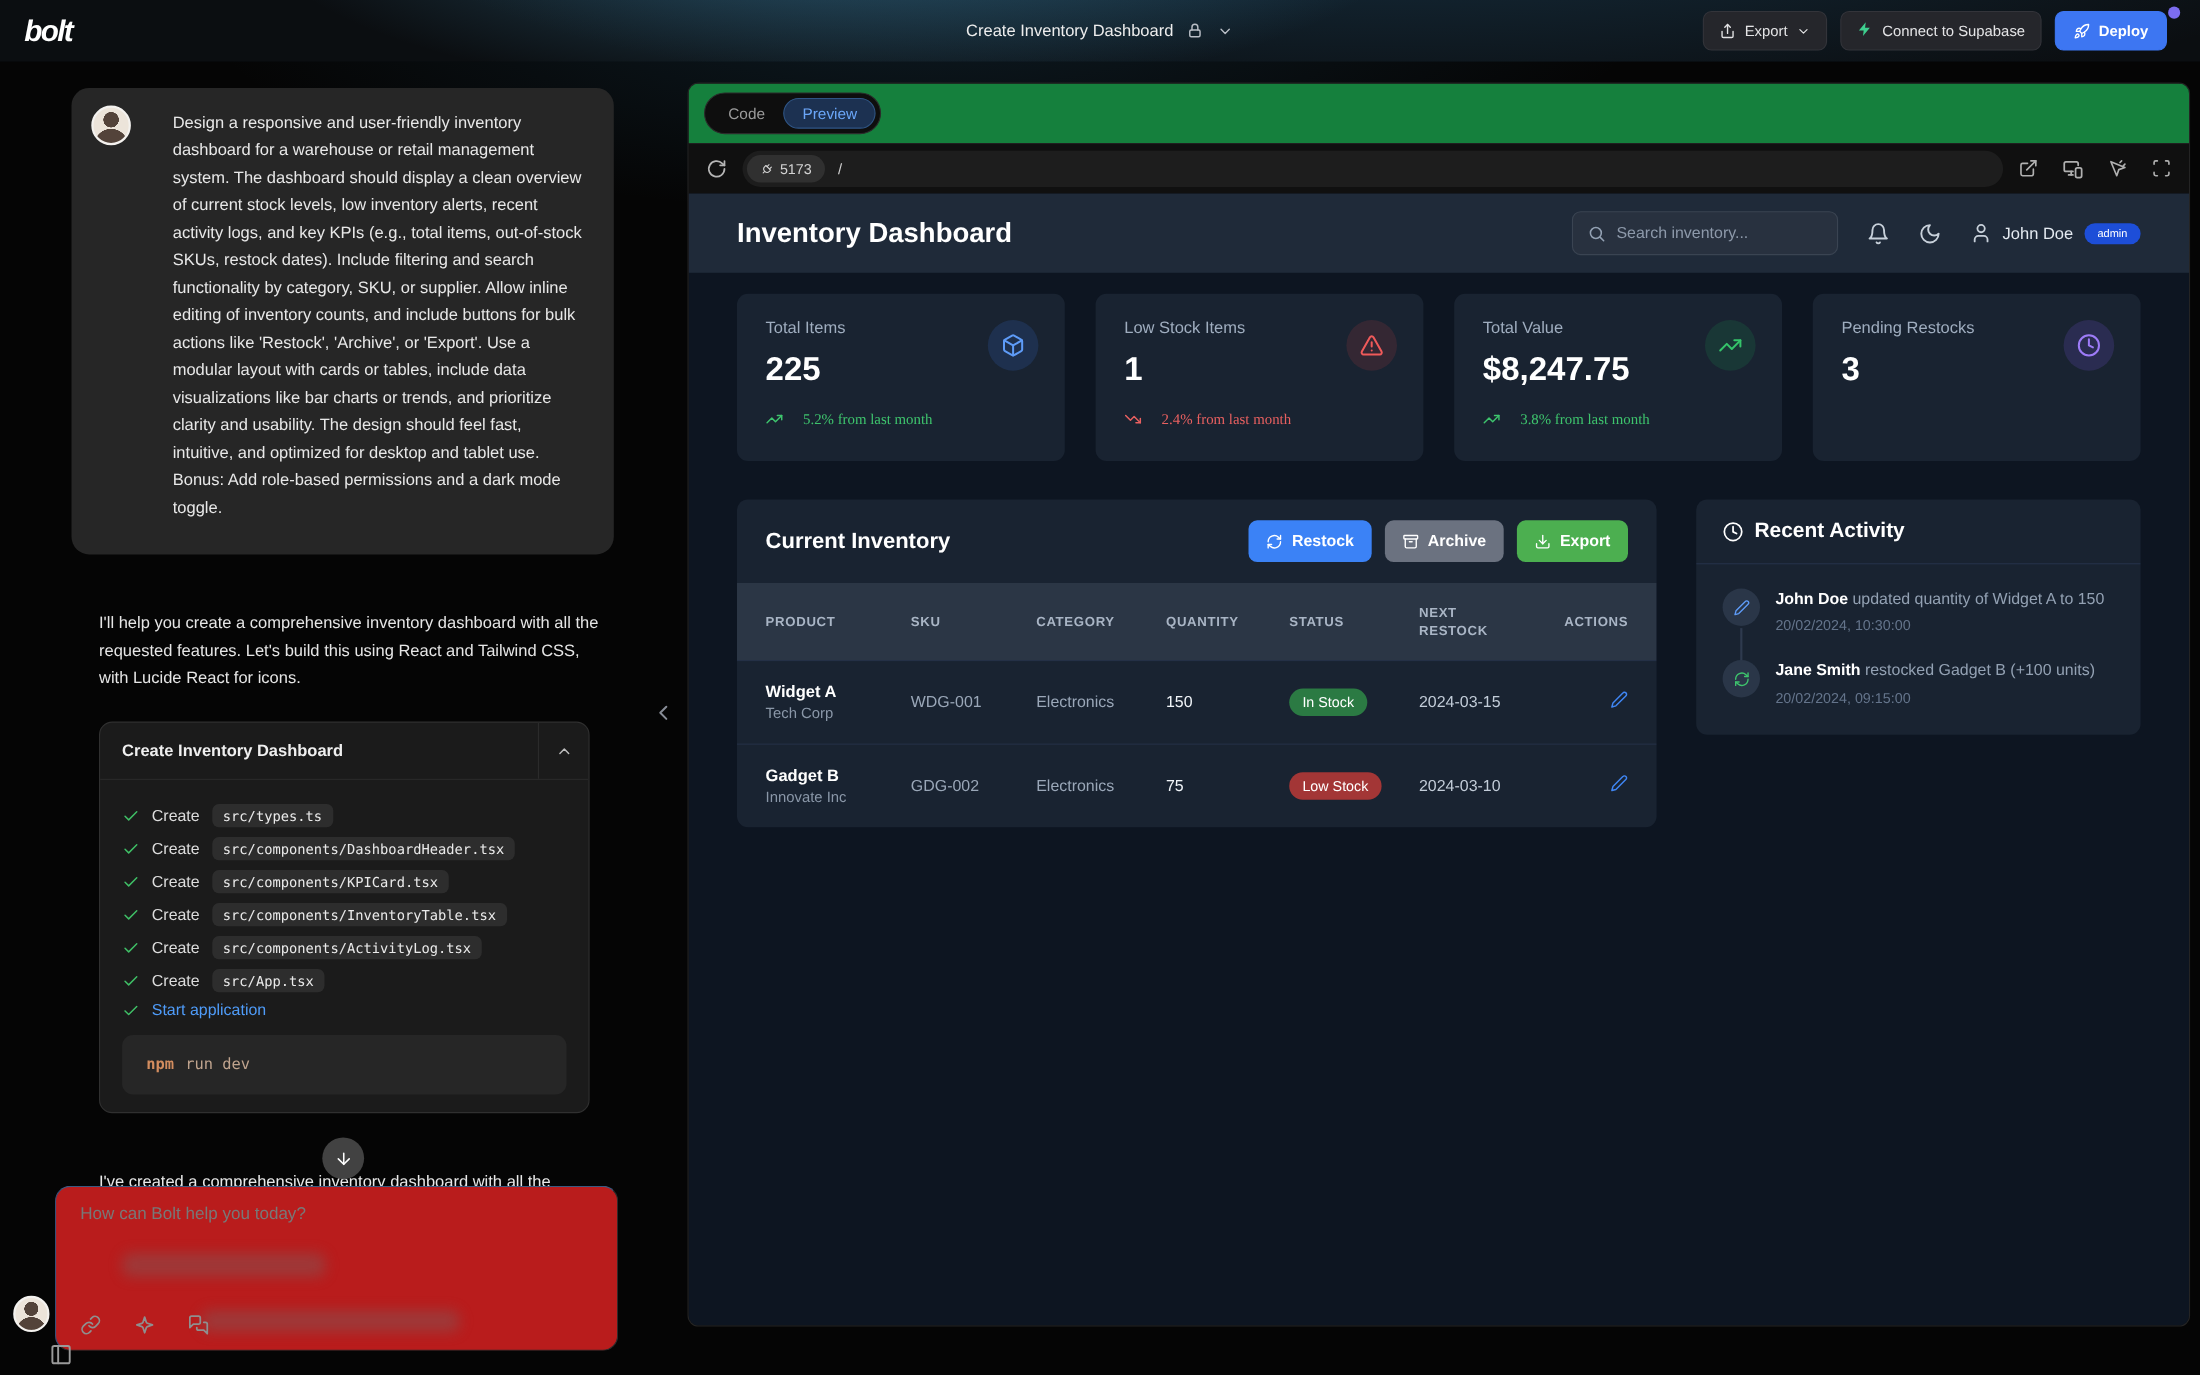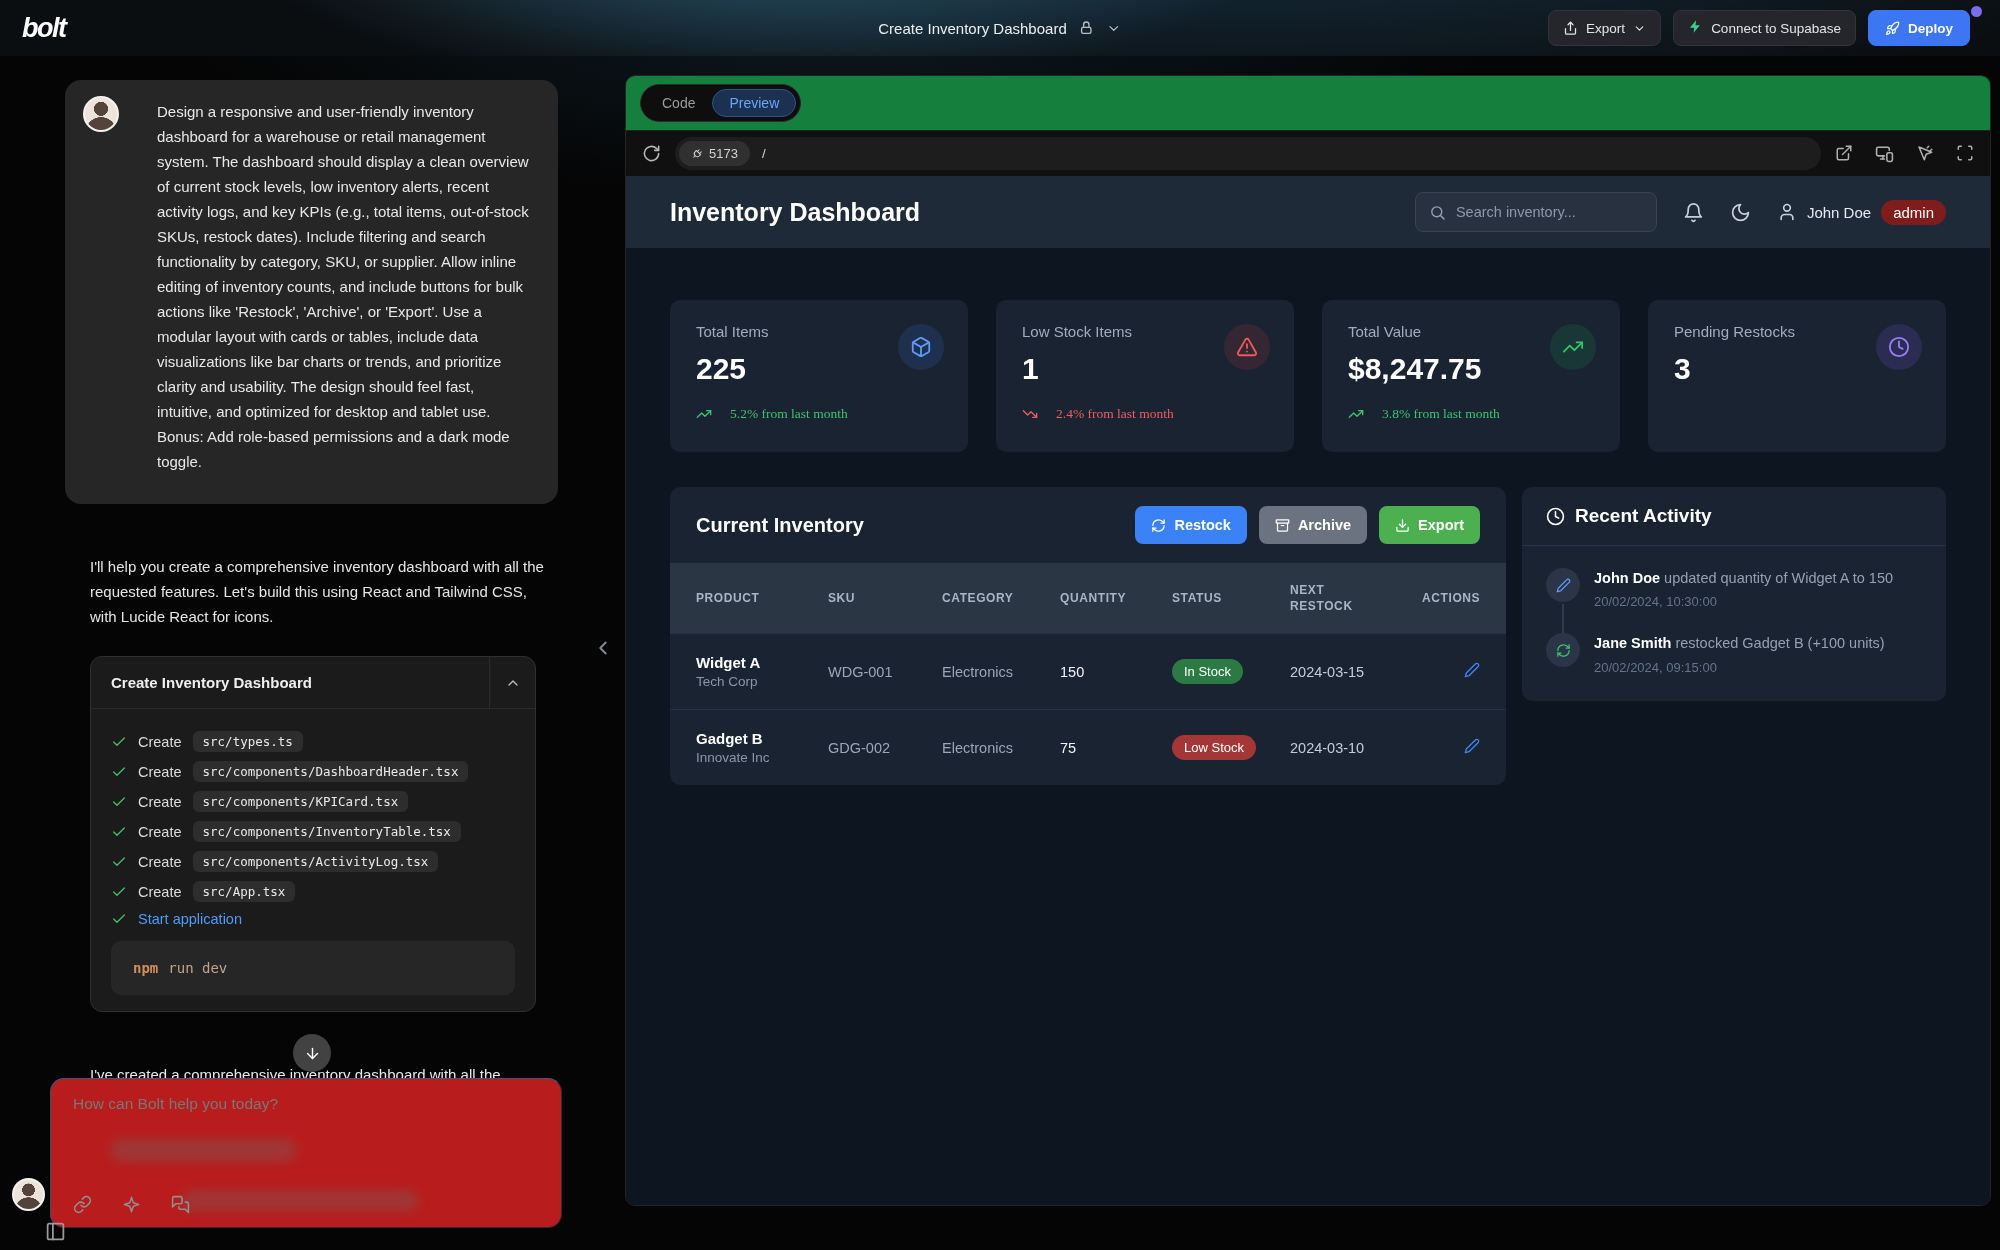--- a/index.html
+++ b/index.html
@@ -107,37 +107,37 @@
   .dash-header { height:72px; background:#1f2a39; display:flex; align-items:center; justify-content:space-between; padding:0 44px; }
   .dash-title { font-size:25px; font-weight:700; color:#fff; }
   .dash-right { display:flex; align-items:center; gap:26px; }
   .search-box { width:242px; height:40px; background:#28313f; border:1px solid #3a4452; border-radius:8px;
     display:flex; align-items:center; gap:10px; padding:0 13px; color:#93a1b3; }
   .search-box input { flex:1; background:transparent; border:none; outline:none; color:#cbd5e1; font-size:14.5px; font-family:"Liberation Sans",sans-serif; }
   .search-box input::placeholder { color:#8d99aa; }
   .hdr-ic { color:#c7d0da; cursor:pointer; }
   .user-cluster { display:flex; align-items:center; gap:10px; }
   .user-name { font-size:15px; color:#e4eaf1; }
-  .role-badge { background:#7f1d1d; color:#fff; font-size:15px; font-weight:500; border-radius:999px; padding:4px 12px; }
-
-  .dash-main { flex:1; padding:52px 44px; }
+  .role-badge { background:#1d4ed8; color:#fff; font-size:10px; font-weight:500; border-radius:999px; padding:4px 12px; }
+
+  .dash-main { flex:1; padding:19px 44px; }
   .kpi-grid { display:grid; grid-template-columns:repeat(4,1fr); gap:28px; }
   .kpi-card { position:relative; background:#192331; border-radius:10px; padding:23px 26px; height:152px; }
   .kpi-label { font-size:15px; color:#9fadbf; }
   .kpi-value { font-size:30px; font-weight:700; color:#fff; margin-top:12px; }
   .kpi-ico { position:absolute; right:24px; top:24px; width:46px; height:46px; border-radius:50%;
     display:flex; align-items:center; justify-content:center; }
   .ico-blue   { background:rgba(59,130,246,.15); color:#5e9bf7; }
   .ico-red    { background:rgba(239,68,68,.13);  color:#ef5a5a; }
   .ico-green  { background:rgba(34,197,94,.13);  color:#35c46a; }
   .ico-purple { background:rgba(139,92,246,.16); color:#9d7bf7; }
   .kpi-trend { display:flex; align-items:center; gap:18px; margin-top:20px; font-size:13.5px;font-family:Liberation Serif, serif; }
   .trend-up { color:#3ec46d; } .trend-down { color:#e86060; }
 
-  .content-row { display:flex; gap:16px; margin-top:35px; align-items:flex-start; }
+  .content-row { display:flex; gap:36px; margin-top:35px; align-items:flex-start; }
   .inv-card { flex:0 0 836px; background:#192331; border-radius:10px; overflow:hidden; }
   .inv-head { display:flex; align-items:center; justify-content:space-between; padding:19px 26px; }
   .inv-title { font-size:20px; font-weight:700; color:#fff; }
   .inv-actions { display:flex; gap:12px; }
   .btn { height:38px; border-radius:8px; padding:0 16px; display:flex; align-items:center; gap:8px;
     font-size:14.5px; font-weight:600; color:#fff; border:none; cursor:pointer; font-family:"Liberation Sans",sans-serif; }
   .btn-restock { background:#3b82f6; }
   .btn-archive { background:#6b7280; }
   .btn-export  { background:#4caf50; }
 

